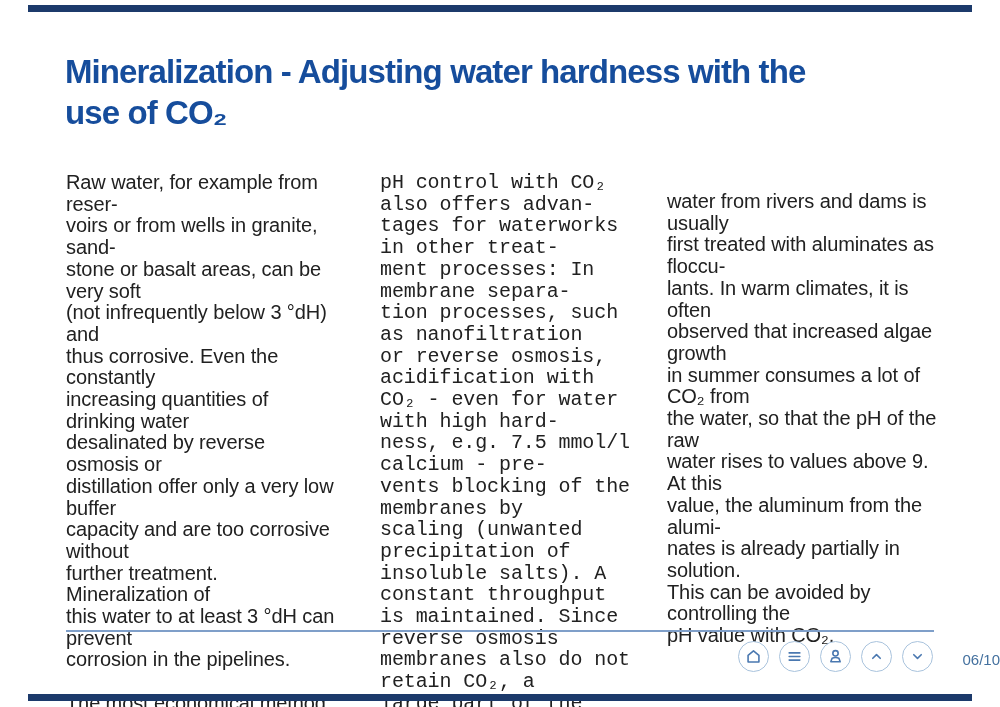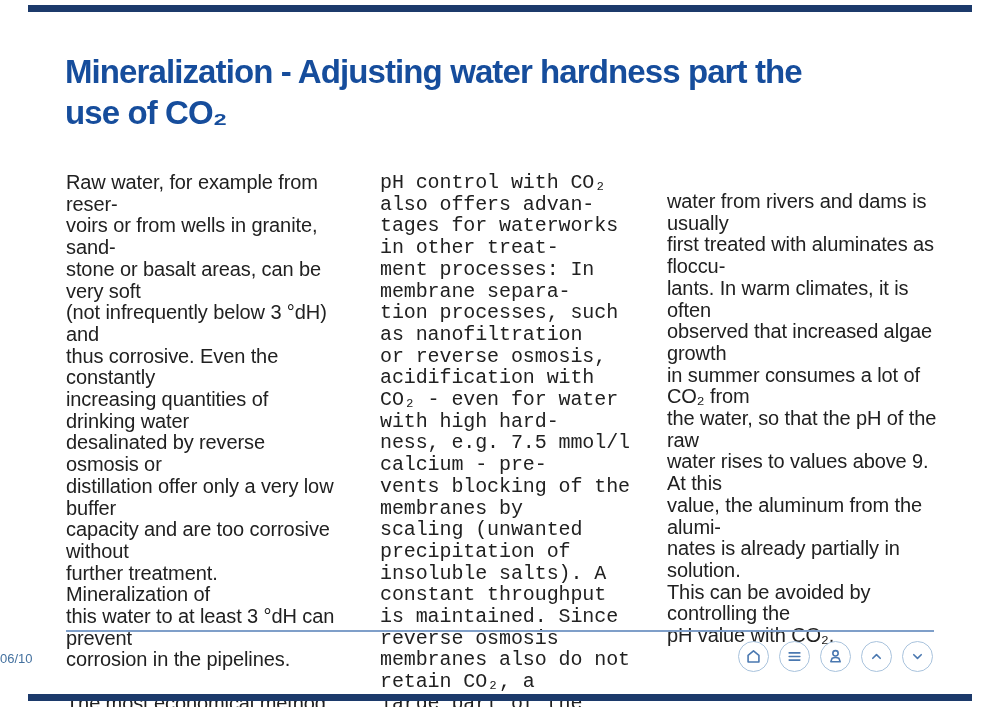--- a/index.html
+++ b/index.html
@@ -38,22 +38,22 @@
   #col-2 { left: 380px; font-family: Liberation Mono, monospace; }
   #col-3 { left: 667px; margin-top: 19px; }
 
   .divider {
     position: absolute; top: 630px; left: 66px; width: 868px; height: 2px;
     background: #7f9fc9;
   }
 
   .page-indicator {
     position: absolute; top: 651px; left: 0; width: 1000px;
-    text-align: left;
-    font-size: 13px; color: #44719f;
+    text-align: right;
+    font-size: 15px; color: #44719f;
   }
 
   .nav {
     position: absolute; top: 641px; left: 738px;
     display: flex; gap: 10px;
   }
   .nav-btn {
     width: 31px; height: 31px; box-sizing: border-box;
     border: 1.5px solid #a9c3dd; border-radius: 50%;
     background: transparent; padding: 0; margin: 0;
@@ -63,21 +63,21 @@
   .nav-btn svg { display: block; }
   .glyph { stroke: #4a78b0; fill: none; stroke-width: 1.5; stroke-linecap: round; stroke-linejoin: round; }
 </style>
 </head>
 <body>
 
 <div class="page">
 
   <div class="edge-bar top"></div>
 
-  <h1 class="title">Mineralization - Adjusting water hardness part the
+  <h1 class="title">Mineralization - Adjusting water hardness with the
 use of CO₂</h1>
 
   <div class="col" id="col-1">
     <p>Raw water, for example from reser-
 voirs or from wells in granite, sand-
 stone or basalt areas, can be very soft
 (not infrequently below 3 °dH) and
 thus corrosive. Even the constantly
 increasing quantities of drinking water
 desalinated by reverse osmosis or

